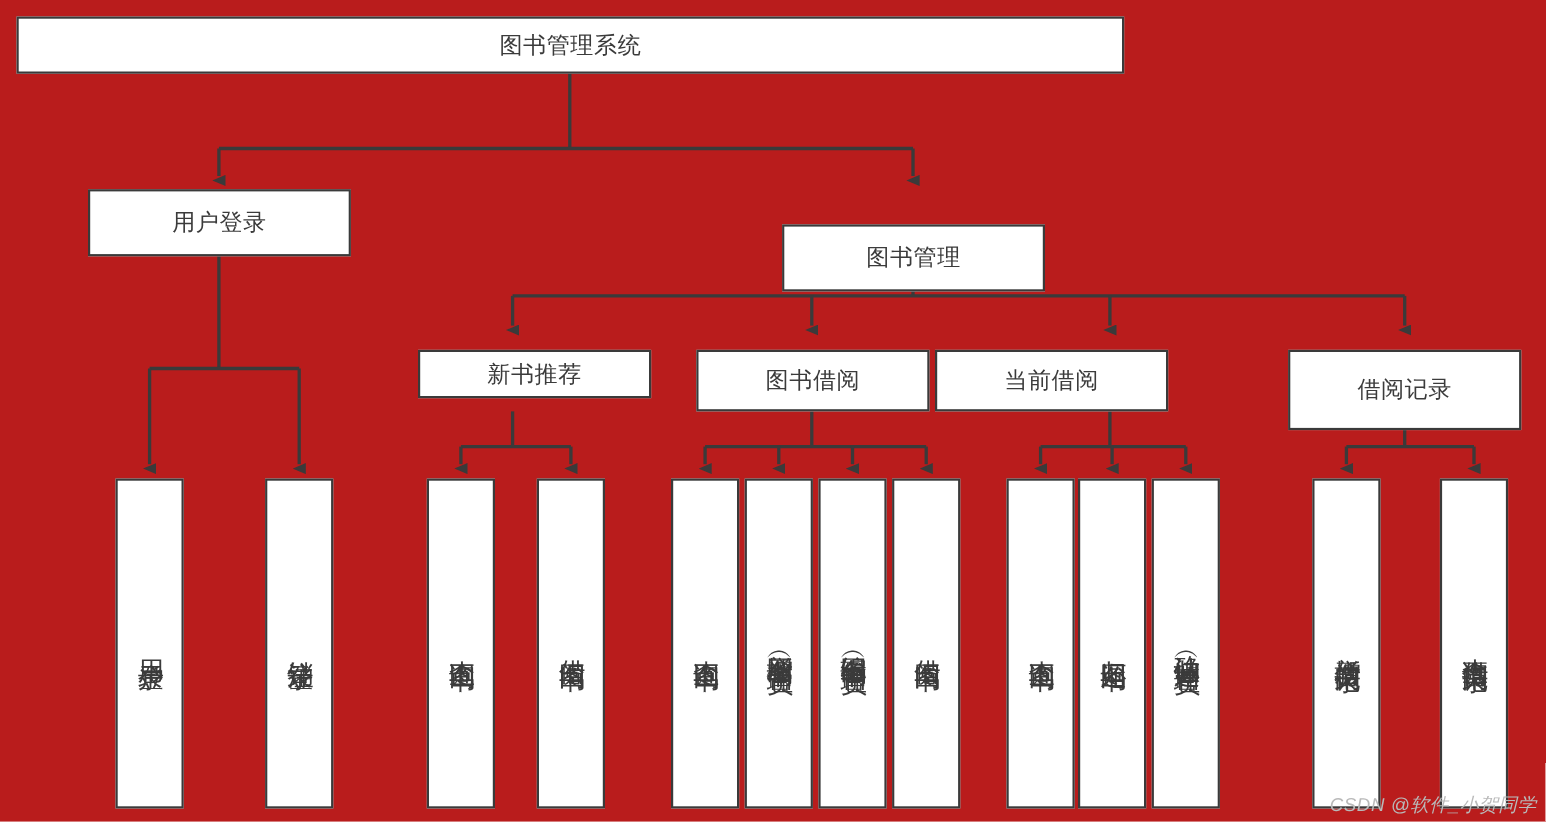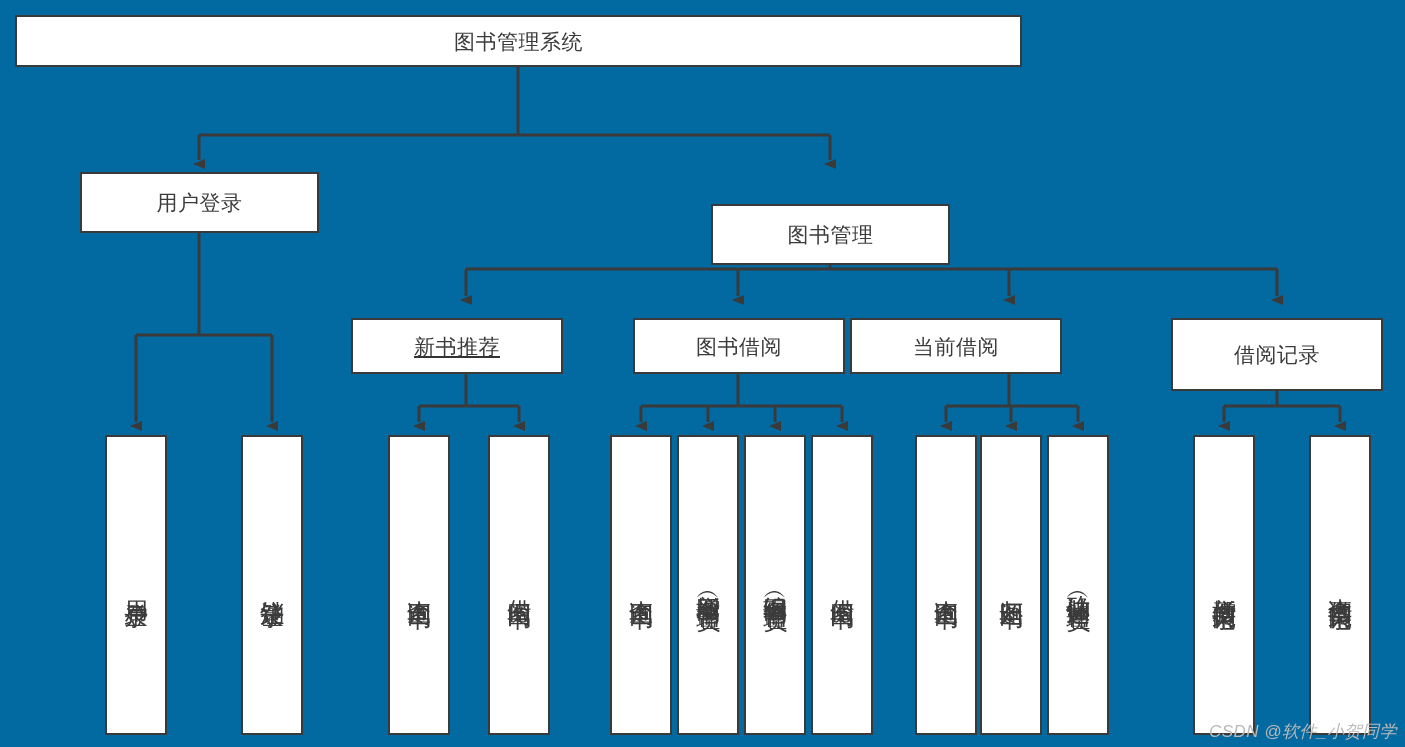--- a/index.html
+++ b/index.html
@@ -7,21 +7,21 @@
     padding: 0;
     background: #ffffff;
   }
   body {
     font-family: "Liberation Sans", "DejaVu Sans", sans-serif;
   }
   #canvas {
     position: relative;
     width: 1405px;
     height: 747px;
-    background: #0369a1;
+    background: #b91c1c;
     overflow: hidden;
   }
   svg.edges {
     position: absolute;
     left: 0;
     top: 0;
     width: 1405px;
     height: 747px;
     pointer-events: none;
   }
@@ -133,21 +133,21 @@
   </div>
 
   <div class="node horiz" style="left:80px; top:172px; width:239px; height:61px;">
     <span class="lbl">用户登录</span>
   </div>
 
   <div class="node horiz" style="left:711px; top:172px; width:239px; height:61px;margin-top:32px;">
     <span class="lbl">图书管理</span>
   </div>
 
-  <div class="node horiz" style="left:351px; top:318px; width:212px; height:56px;text-decoration:underline;">
+  <div class="node horiz" style="left:380px; top:318px; width:212px; height:44px;">
     <span class="lbl">新书推荐</span>
   </div>
 
   <div class="node horiz" style="left:633px; top:318px; width:212px; height:56px;">
     <span class="lbl">图书借阅</span>
   </div>
 
   <div class="node horiz" style="left:850px; top:318px; width:212px; height:56px;">
     <span class="lbl">当前借阅</span>
   </div>

